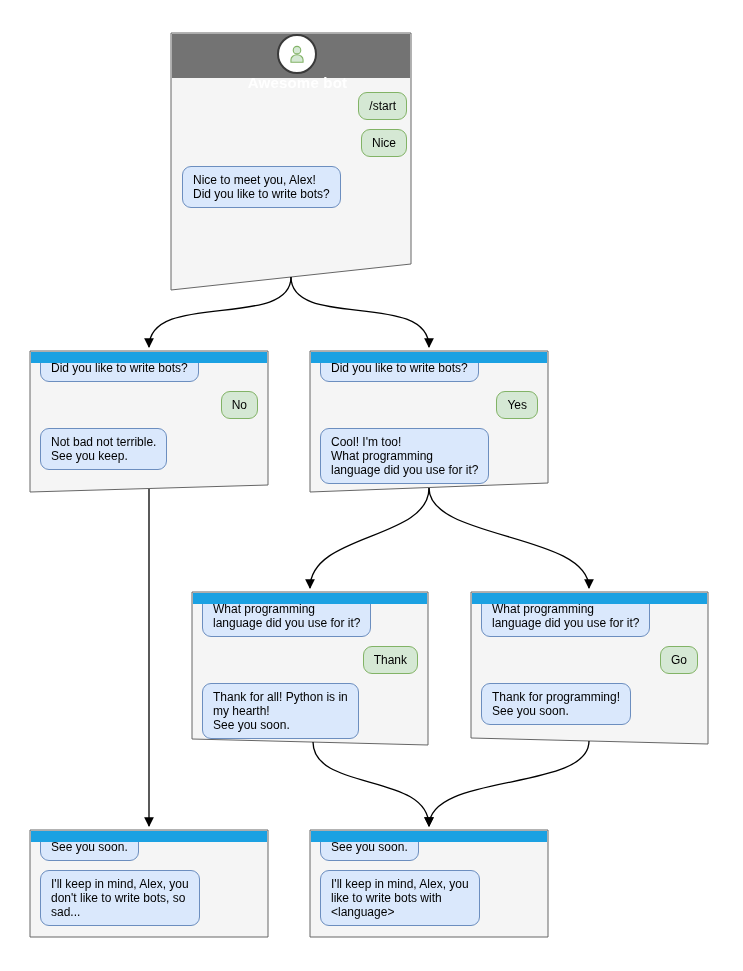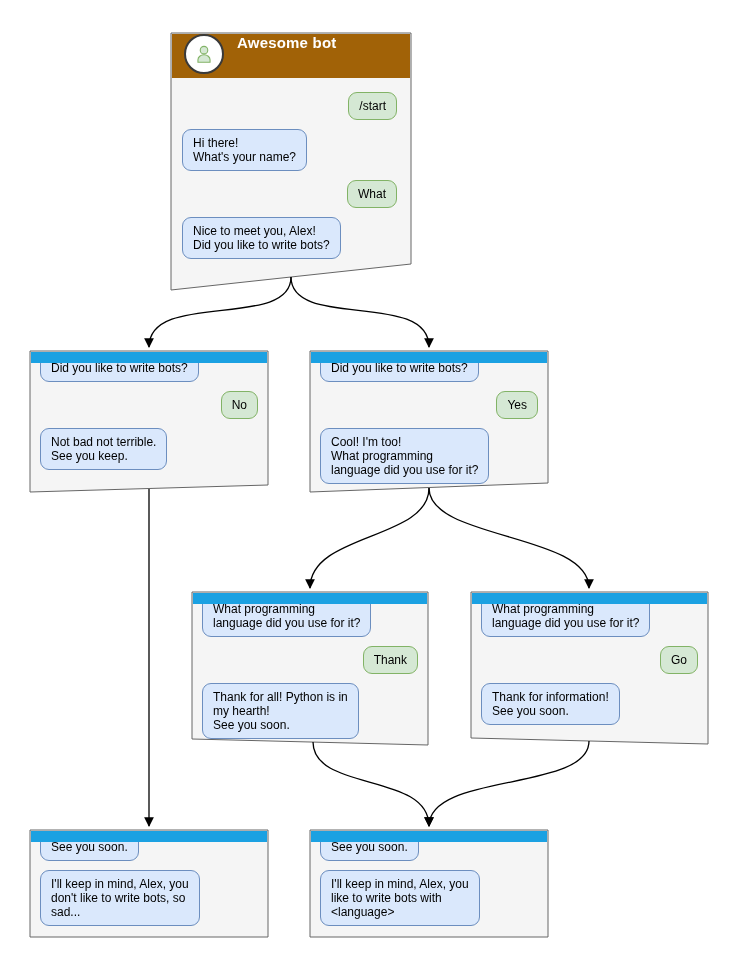--- a/index.html
+++ b/index.html
@@ -8,22 +8,22 @@
     width:743px;height:971px;
     background:#ffffff;
     font-family:"Liberation Sans","DejaVu Sans",sans-serif;
     overflow:hidden;
   }
   #wires{position:absolute;left:0;top:0;width:743px;height:971px;z-index:0;}
 
   
   .strip{position:absolute;height:11px;background:#1ba1e2;z-index:3;}
   .titlebar{
-    position:absolute;background:#a16207;z-index:3;
-    display:flex;
+    position:absolute;background:#737373;z-index:3;
+    display:flex;align-items:center;flex-direction:column;
   }
   .avatar{
     position:relative;width:36px;height:36px;border-radius:50%;
     background:#ffffff;border:2px solid #3a3a3a;margin-left:12px;
     display:flex;align-items:center;justify-content:center;flex:0 0 auto;
   }
   .titlebar .title{
     color:#ffffff;font-size:15px;font-weight:bold;margin-left:13px;
     letter-spacing:.2px;
   }
@@ -81,25 +81,23 @@
     <div class="title">Awesome bot</div>
   </div>
 
   <div class="strip" style="left:31px;top:352px;width:236px;"></div>
   <div class="strip" style="left:311px;top:352px;width:236px;"></div>
   <div class="strip" style="left:193px;top:593px;width:234px;"></div>
   <div class="strip" style="left:472px;top:593px;width:235px;"></div>
   <div class="strip" style="left:31px;top:831px;width:236px;"></div>
   <div class="strip" style="left:311px;top:831px;width:236px;"></div>
 
-  <div class="node-content" style="left:171px;top:78px;width:240px;padding:14px 14px 0 11px;">
+  <div class="node-content" style="left:171px;top:78px;width:240px;padding:14px 4px 0 11px;">
     <div class="bubble user">/start</div>
-    <div class="bubble bot">Hi there!
-What's your name?</div>
-    <div class="bubble user">What</div>
+    <div class="bubble user">Nice</div>
     <div class="bubble bot">Nice to meet you, Alex!
 Did you like to write bots?</div>
   </div>
 
   <div class="node-content" style="left:30px;top:363px;width:238px;">
     <div class="bubble bot flush">Did you like to write bots?</div>
     <div class="bubble user">No</div>
     <div class="bubble bot">Not bad not terrible.
 See you keep.</div>
   </div>
@@ -118,21 +116,21 @@
     <div class="bubble user">Thank</div>
     <div class="bubble bot">Thank for all! Python is in
 my hearth!
 See you soon.</div>
   </div>
 
   <div class="node-content" style="left:471px;top:604px;width:237px;">
     <div class="bubble bot flush">What programming
 language did you use for it?</div>
     <div class="bubble user">Go</div>
-    <div class="bubble bot">Thank for information!
+    <div class="bubble bot">Thank for programming!
 See you soon.</div>
   </div>
 
   <div class="node-content" style="left:30px;top:842px;width:238px;">
     <div class="bubble bot flush">See you soon.</div>
     <div class="bubble bot">I'll keep in mind, Alex, you
 don't like to write bots, so
 sad...</div>
   </div>
 

